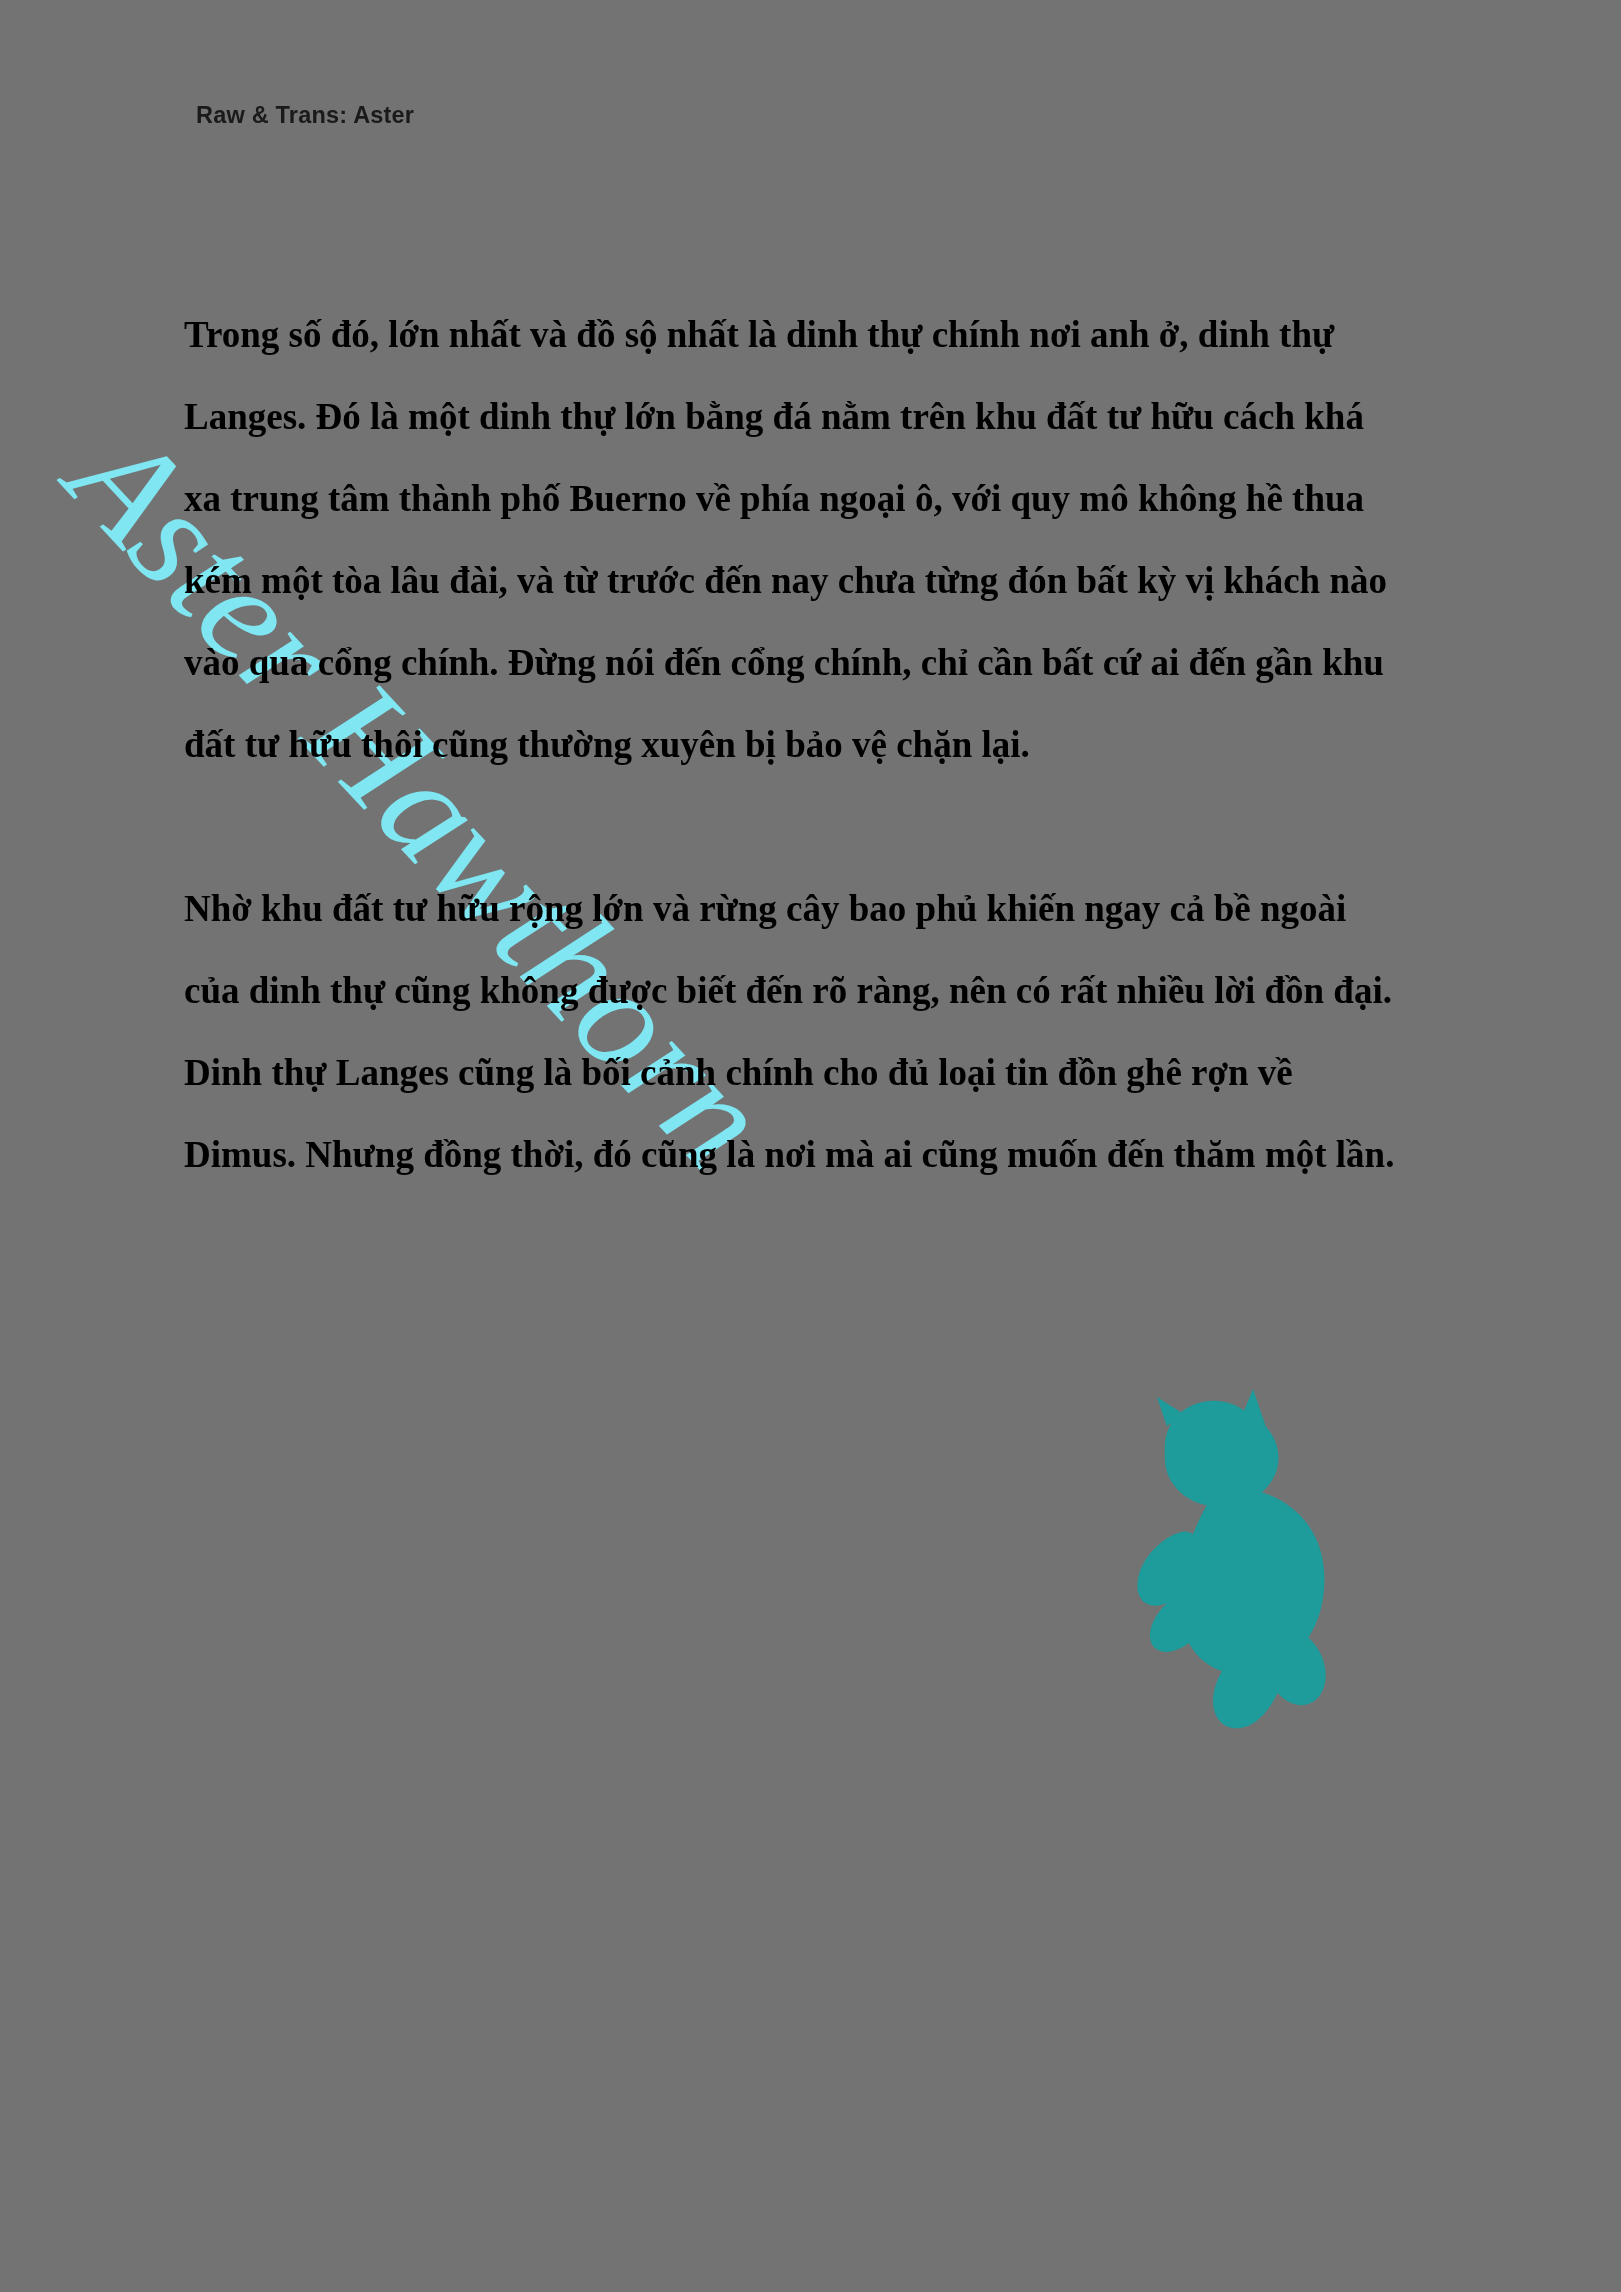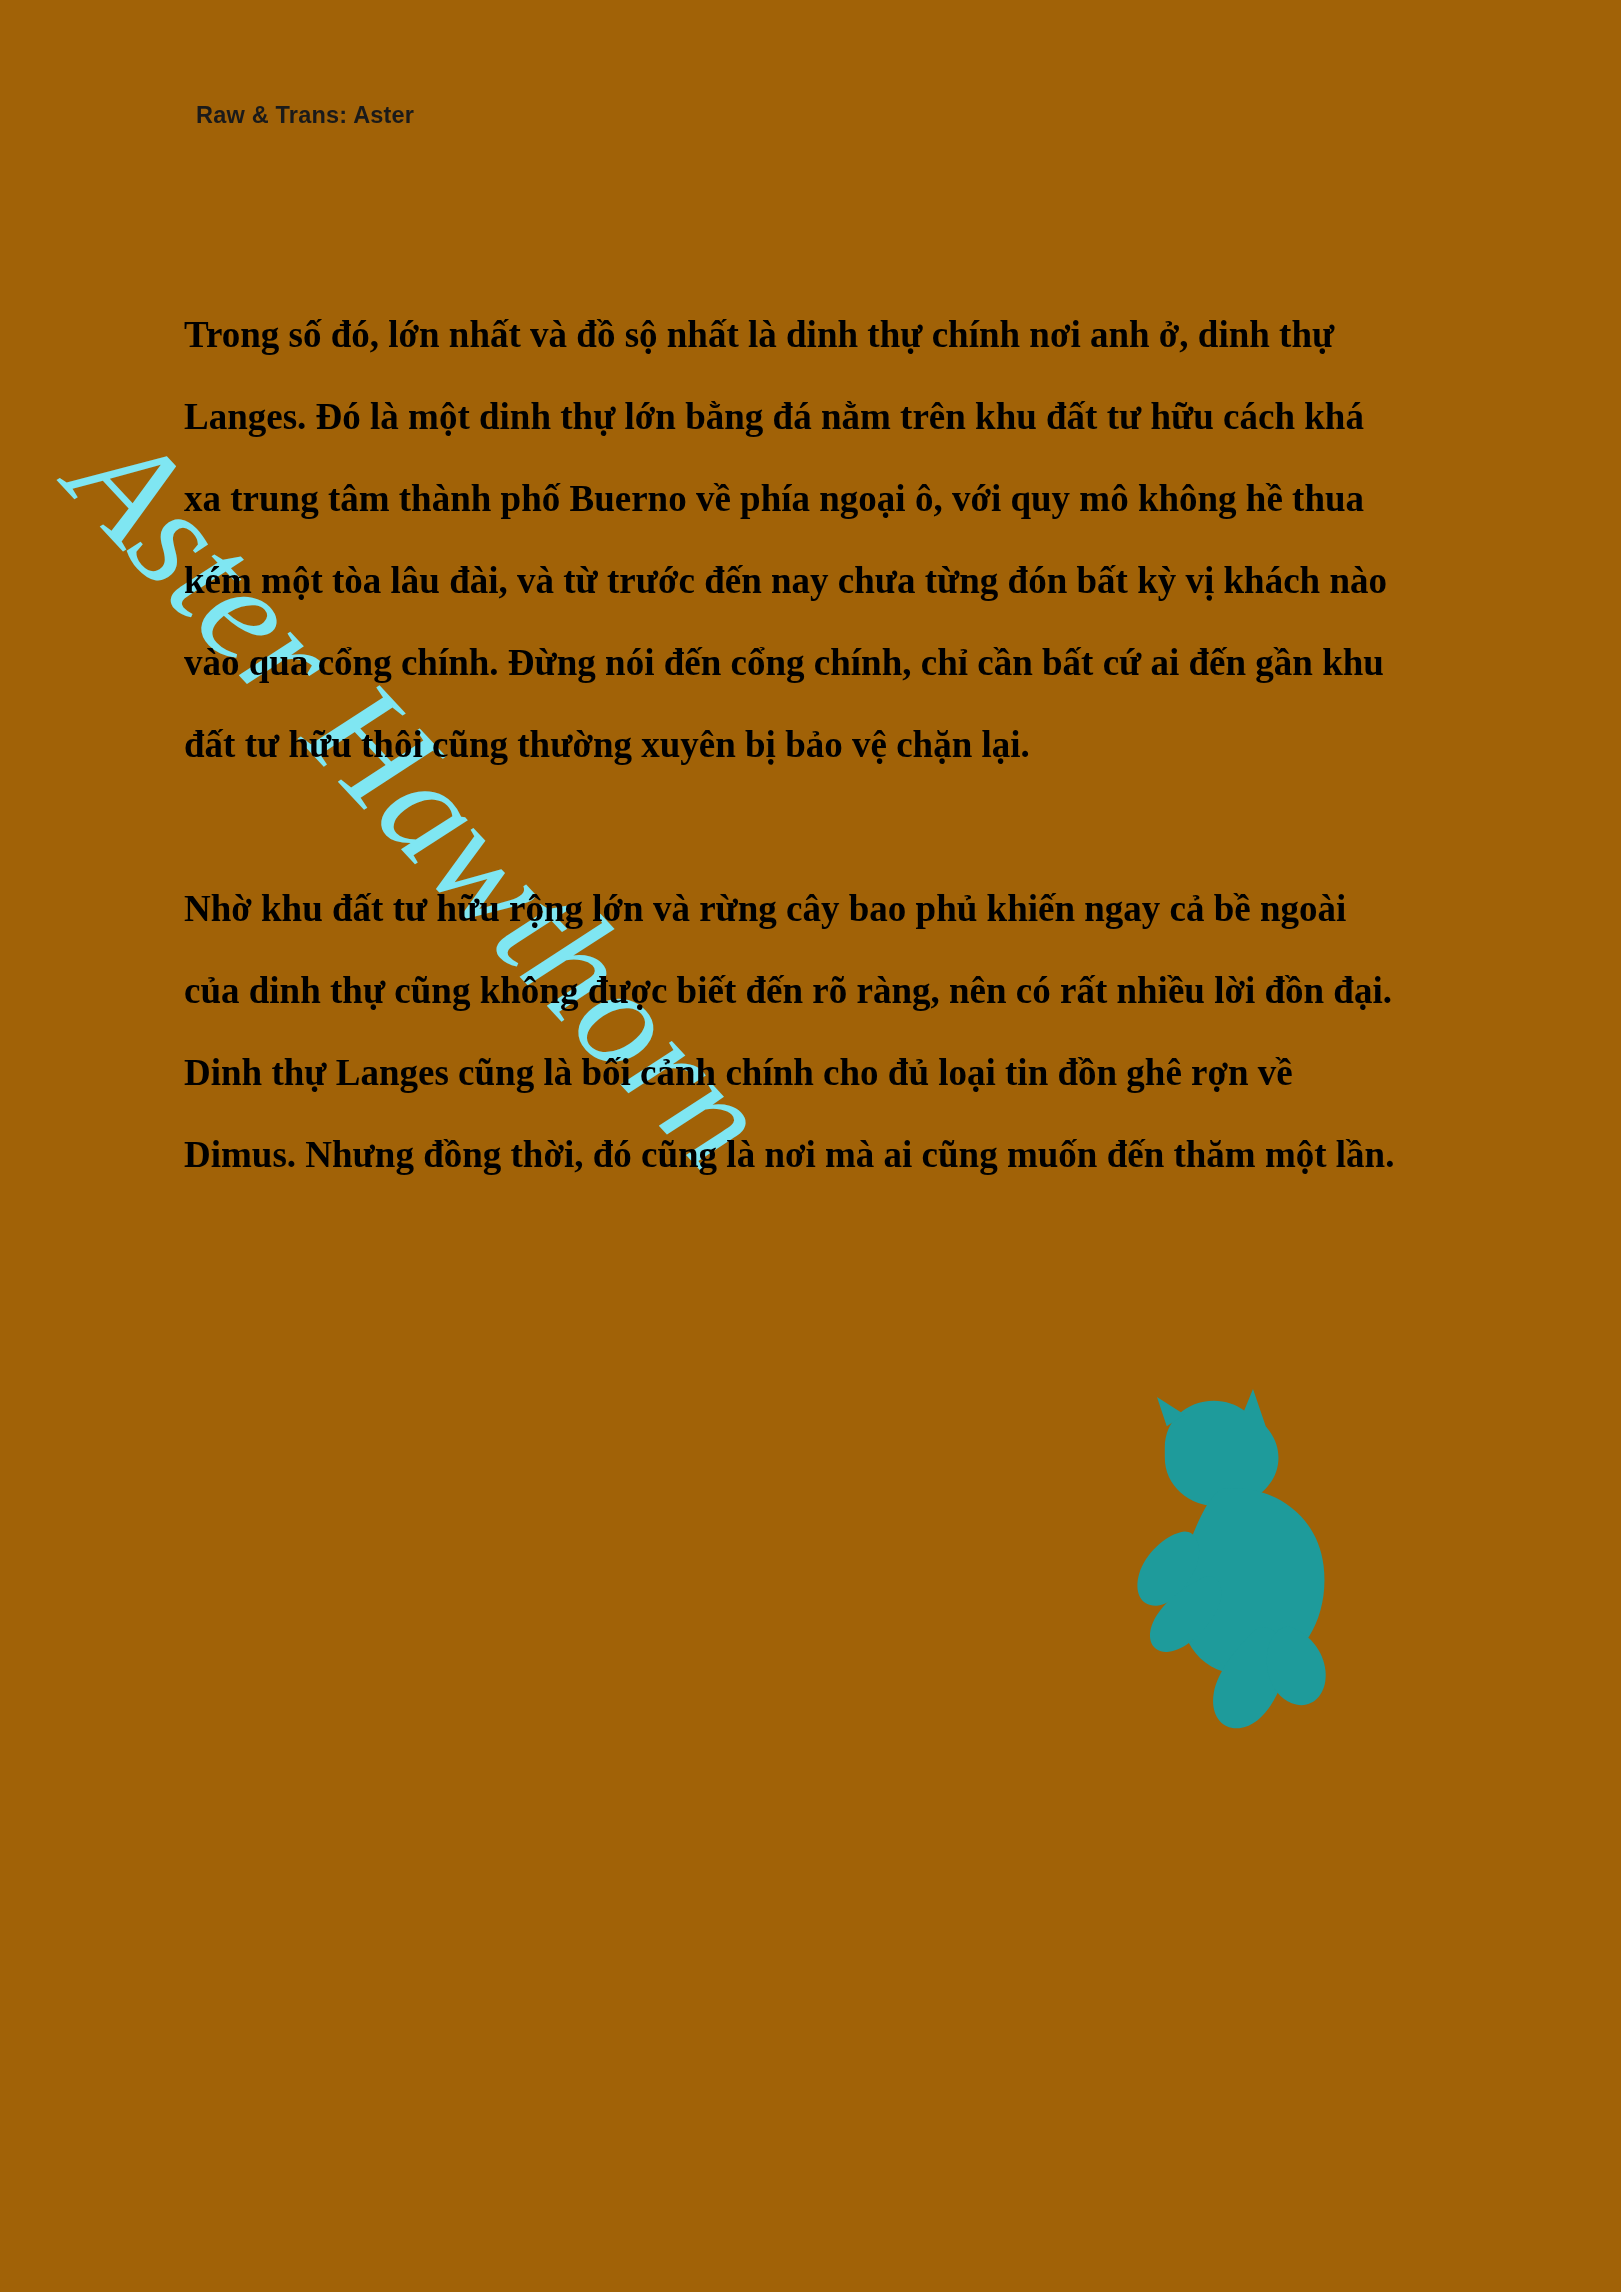--- a/index.html
+++ b/index.html
@@ -4,21 +4,21 @@
 <style>
   html, body {
     margin: 0;
     padding: 0;
     background: #ffffff;
   }
   #page {
     position: relative;
     width: 1621px;
     height: 2293px;
-    background: #a16207;
+    background: #737373;
     overflow: hidden;
     font-family: "Liberation Serif", "DejaVu Serif", serif;
   }
 
   
   #header {
     position: absolute;
     left: 196px;
     top: 102px;
     font-family: "Liberation Sans", "DejaVu Sans", sans-serif;

